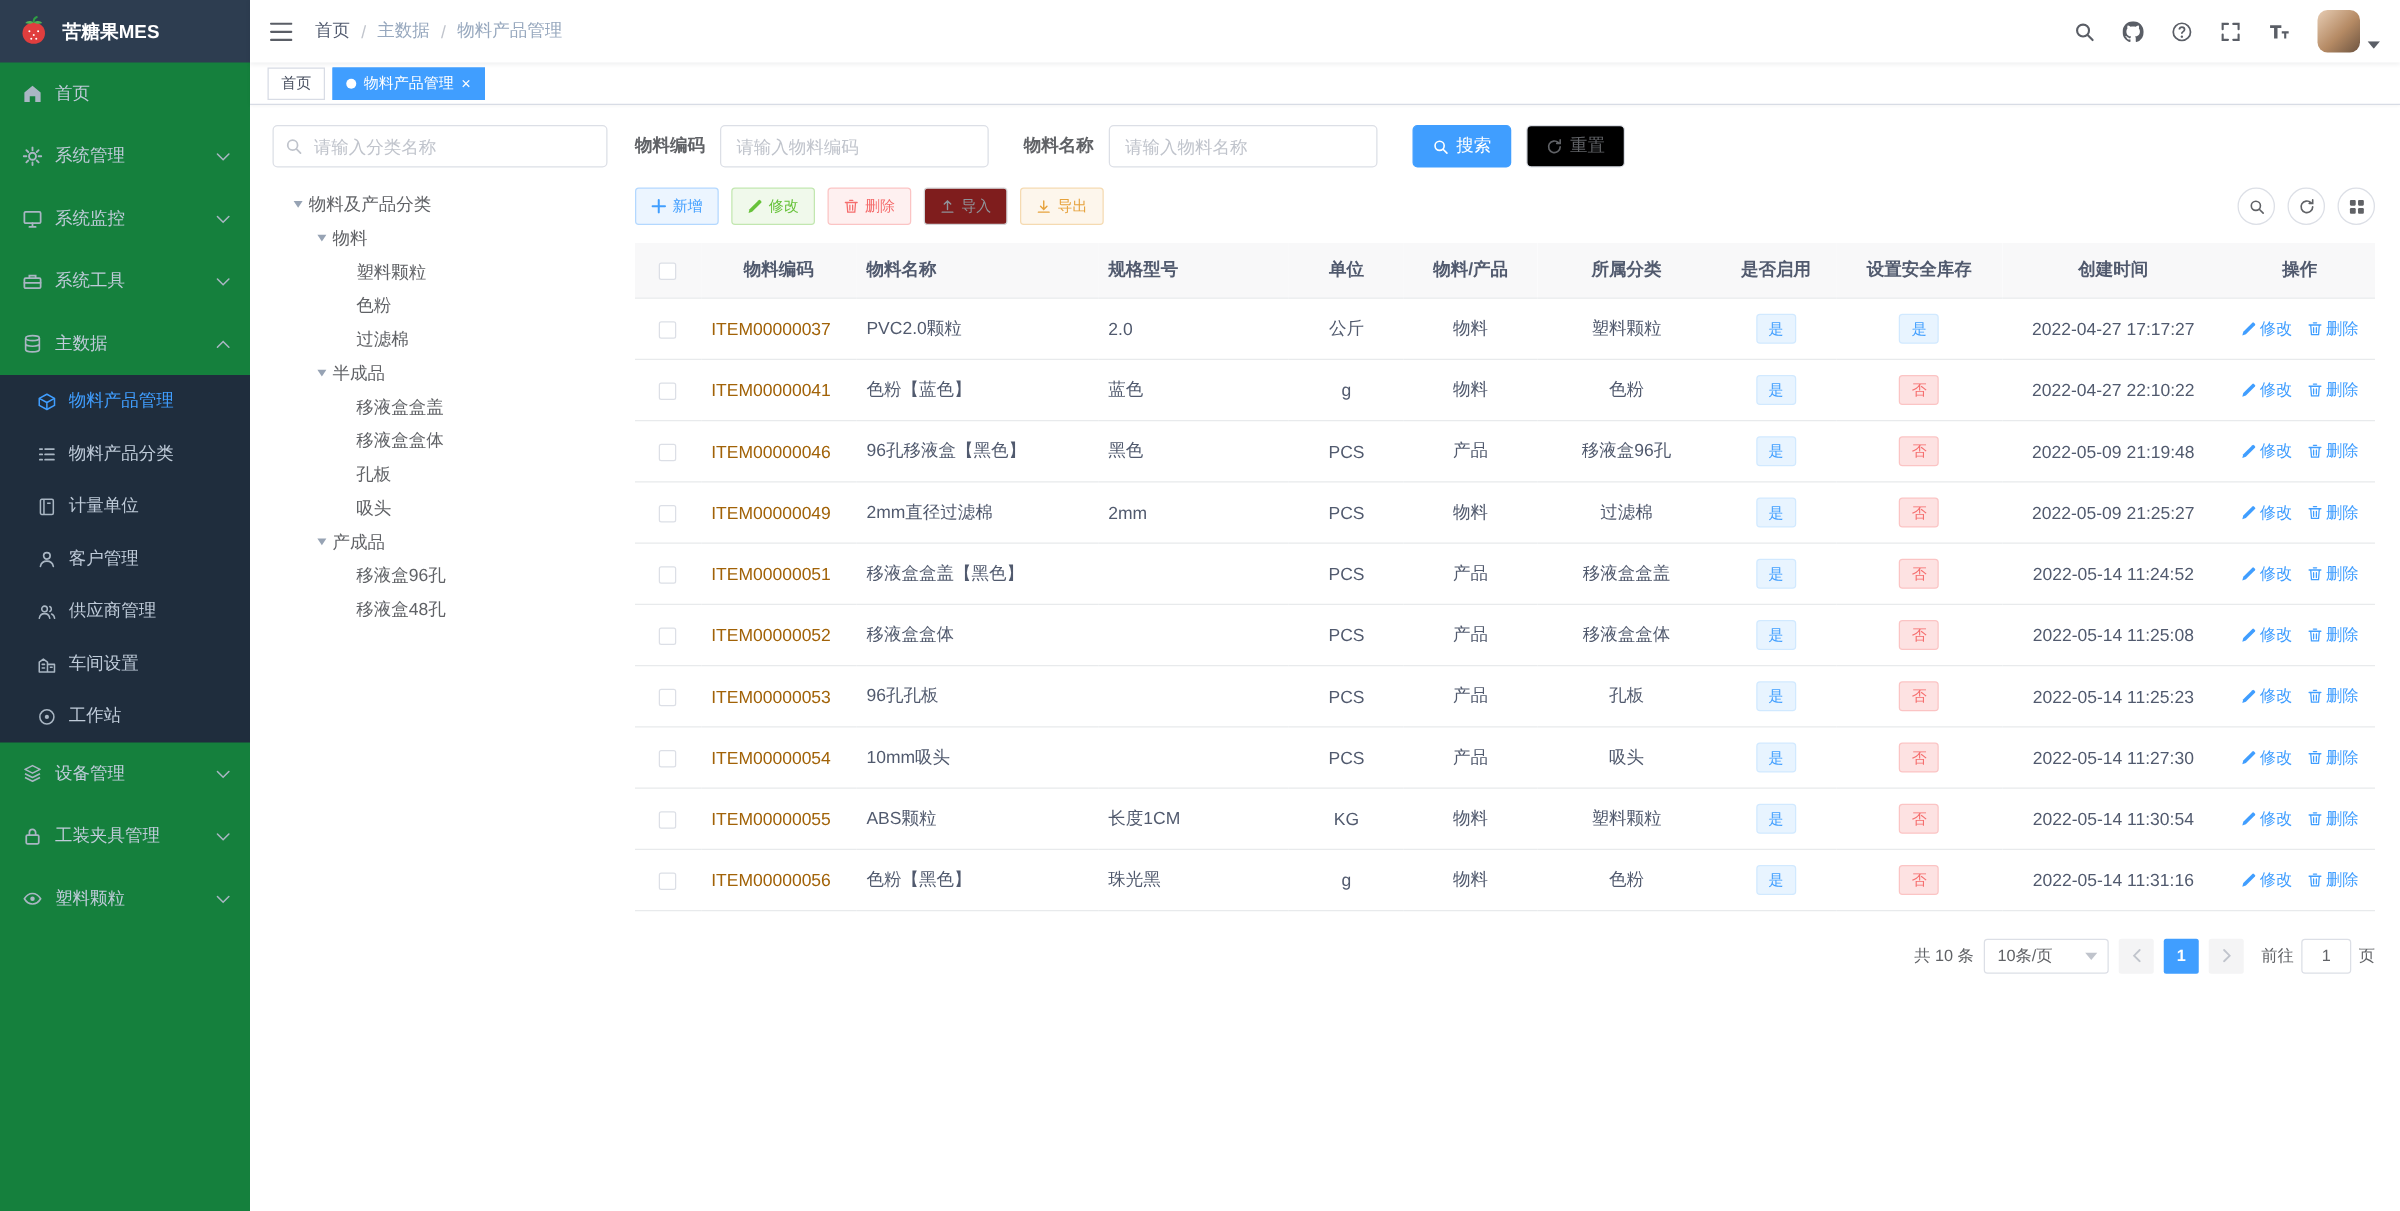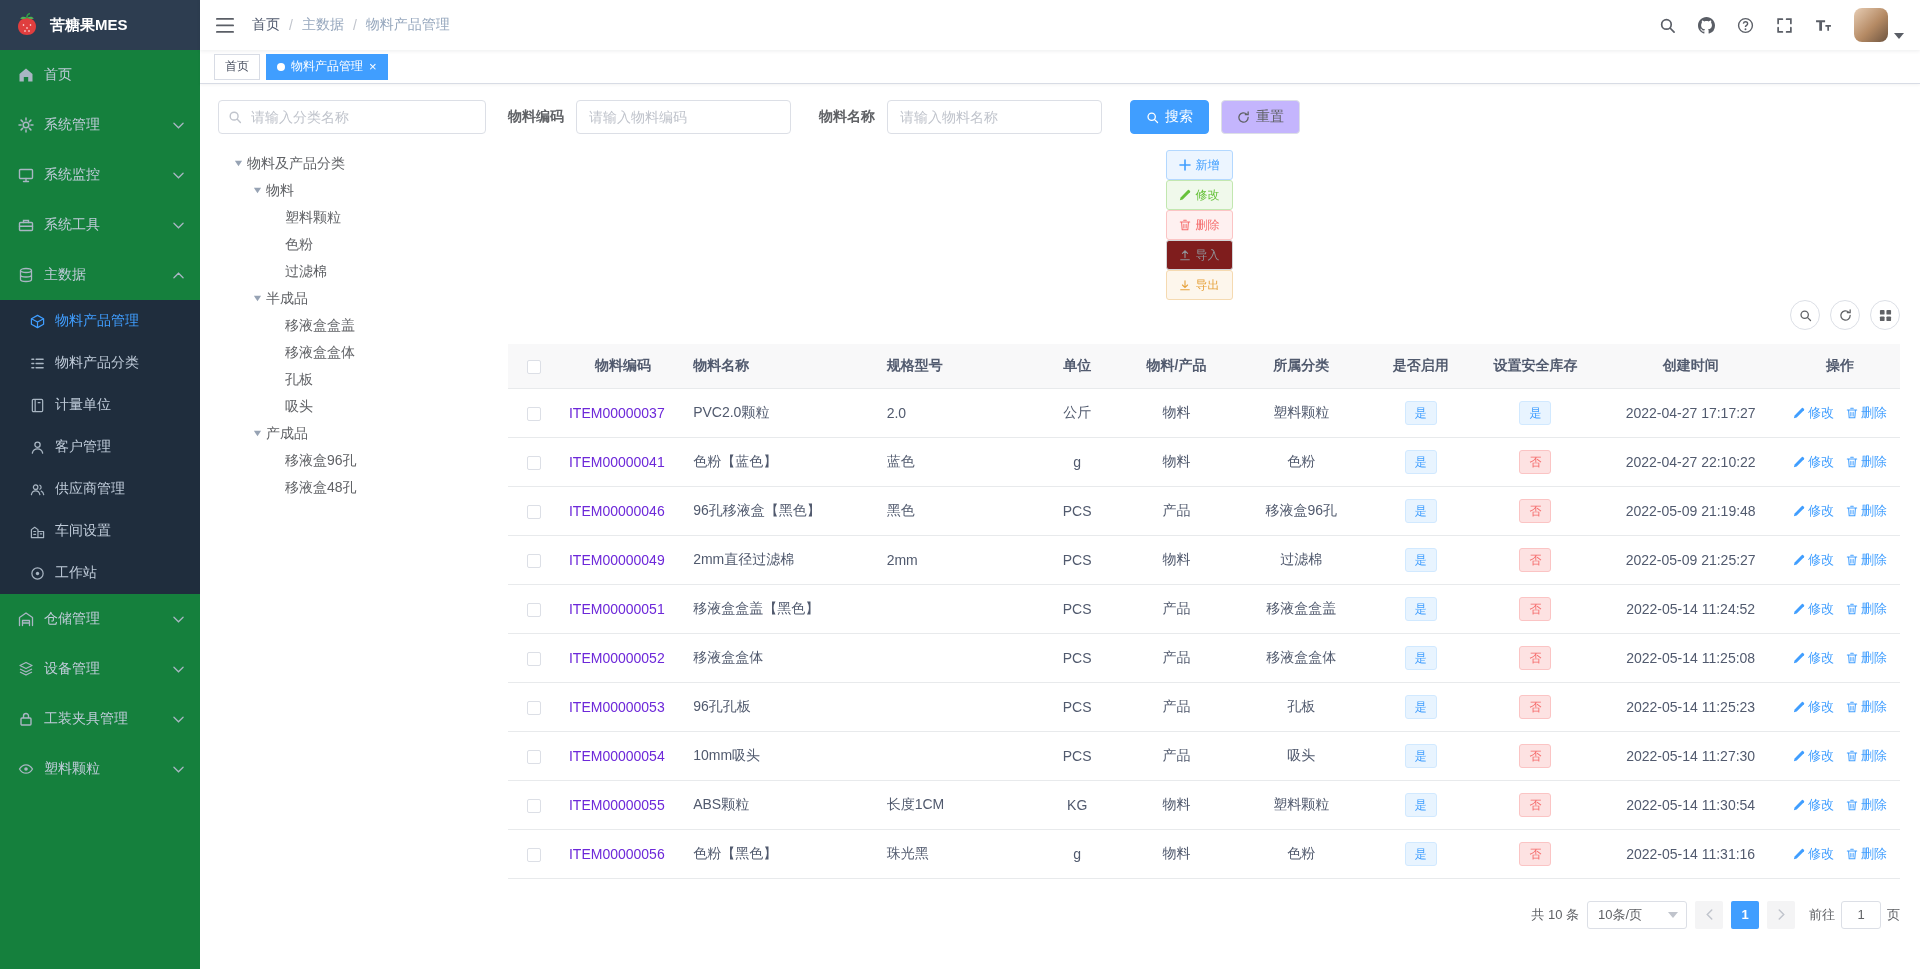--- a/index.html
+++ b/index.html
@@ -64,43 +64,43 @@
   .tree-caret { width:17px; height:17px; display:inline-flex; align-items:center; justify-content:center; color:#97a3b4; flex-shrink:0; }
   .tree-caret svg { width:9px; height:9px; }
   .tree-caret.open svg { transform:rotate(90deg); }
 
   .table-panel { flex:1; min-width:0; display:flex; flex-direction:column; }
 
   .filter-row { display:flex; align-items:center; }
   .filter-item { display:flex; align-items:center; margin-right:28px; }
   .filter-label { font-size:14px; font-weight:700; color:#606266; margin-right:12px; white-space:nowrap; }
   .filter-input { width:215px; height:34px; border:1px solid #dcdfe6; border-radius:4px; padding:0 12px; font-size:14px; color:#606266; }
-  .btn { display:inline-flex; align-items:center; gap:6px; height:34px; padding:0 15px; border-radius:4px; font-size:14px; border:1px solid transparent; background:#c4b5fd; }
+  .btn { display:inline-flex; align-items:center; gap:6px; height:34px; padding:0 15px; border-radius:4px; font-size:14px; border:1px solid transparent; background:#000000; }
   .btn .icon { width:13px; height:13px; }
   .btn-primary { background:#409eff; border-color:#409eff; color:#fff; }
   .btn-default { border-color:#dcdfe6; color:#606266; margin-left:12px; }
 
-  .toolbar-row { display:flex; align-items:center; margin-top:16px;flex-direction:column; }
+  .toolbar-row { display:flex; align-items:center; margin-top:16px; }
   .btn-sm { height:30px; padding:0 12px; font-size:12px; border-radius:3px; margin-right:10px; display:inline-flex; align-items:center; gap:5px; border:1px solid; background:#fff; }
   .btn-sm .icon { width:12px; height:12px; }
   .plain-primary { color:#409eff; background:#ecf5ff; border-color:#b3d8ff; }
   .plain-success { color:#67c23a; background:#f0f9eb; border-color:#c2e7b0; }
   .plain-danger  { color:#f56c6c; background:#fef0f0; border-color:#fbc4c4; }
   .plain-info    { color:#909399; background:#7f1d1d; border-color:#d3d4d6; }
   .plain-warning { color:#e6a23c; background:#fdf6ec; border-color:#f5dab1; }
   .toolbar-right { margin-left:auto; display:flex; gap:10px; }
   .circle-btn { width:30px; height:30px; border-radius:50%; border:1px solid #dcdfe6; background:#fff; display:inline-flex; align-items:center; justify-content:center; }
   .circle-btn .icon { width:13px; height:13px; color:#606266; }
 
   .table-wrap { margin-top:14px; }
   table { width:100%; border-collapse:collapse; table-layout:fixed; font-size:14px; }
   thead th { background:#f8f8f9; color:#515a6e; font-weight:700; height:44px; border-bottom:1px solid #e8eaec; text-align:center; padding:0 8px; white-space:nowrap; overflow:hidden; }
   tbody td { height:49px; border-bottom:1px solid #e8eaec; text-align:center; padding:0 8px; color:#515a6e; white-space:nowrap; overflow:hidden; }
   .cell-left { text-align:left; }
-  .link { color:#6d28d9; cursor:pointer; }
+  .link { color:#a16207; cursor:pointer; }
   .checkbox { display:inline-block; width:14px; height:14px; border:1px solid #dcdfe6; border-radius:2px; background:#fff; vertical-align:middle; cursor:pointer; }
   .tag-pill { display:inline-block; padding:0 9px; height:24px; line-height:22px; font-size:12px; border-radius:3px; border:1px solid; }
   .pill-yes { color:#409eff; background:#e8f4ff; border-color:#d1e9ff; }
   .pill-no  { color:#f56c6c; background:#fde2e2; border-color:#fbc4c4; }
   .row-actions { display:inline-flex; gap:12px; }
   .action-link { color:#409eff; font-size:13px; display:inline-flex; align-items:center; gap:3px; cursor:pointer; white-space:nowrap; }
   .action-link .icon { width:12px; height:12px; }
 
   .pagination { display:flex; align-items:center; justify-content:flex-end; margin-top:22px; font-size:13px; color:#606266; gap:8px; padding-bottom:24px; }
   .page-size { width:100px; height:28px; border:1px solid #dcdfe6; border-radius:3px; display:inline-flex; align-items:center; justify-content:space-between; padding:0 8px 0 10px; cursor:pointer; background:#fff; }
@@ -256,34 +256,20 @@
           </div>
           <div class="submenu-item">
             <span class="icon">
               <svg viewBox="0 0 16 16" fill="none" stroke="currentColor" stroke-width="1.3">
                 <circle cx="8" cy="8" r="6"></circle>
                 <circle cx="8" cy="8" r="1.8" fill="currentColor" stroke="none"></circle>
               </svg>
             </span>
             <span class="label">工作站</span>
           </div>
-        </div>
-        <div class="menu-item">
-          <span class="icon">
-            <svg viewBox="0 0 16 16" fill="none" stroke="currentColor" stroke-width="1.3" stroke-linecap="round" stroke-linejoin="round">
-              <path d="M1.5 14.5v-8L8 2l6.5 4.5v8"></path>
-              <path d="M4.5 14.5v-5h7v5M4.5 12h7"></path>
-            </svg>
-          </span>
-          <span class="label">仓储管理</span>
-          <span class="icon arrow">
-            <svg viewBox="0 0 12 7" fill="none" stroke="currentColor" stroke-width="1.4" stroke-linecap="round">
-              <path d="m1 1 5 5 5-5"></path>
-            </svg>
-          </span>
         </div>
         <div class="menu-item">
           <span class="icon">
             <svg viewBox="0 0 16 16" fill="none" stroke="currentColor" stroke-width="1.3" stroke-linejoin="round">
               <path d="m8 1.5 6 3-6 3-6-3z"></path>
               <path d="m2 8 6 3 6-3M2 11l6 3 6-3"></path>
             </svg>
           </span>
           <span class="label">设备管理</span>
           <span class="icon arrow">

